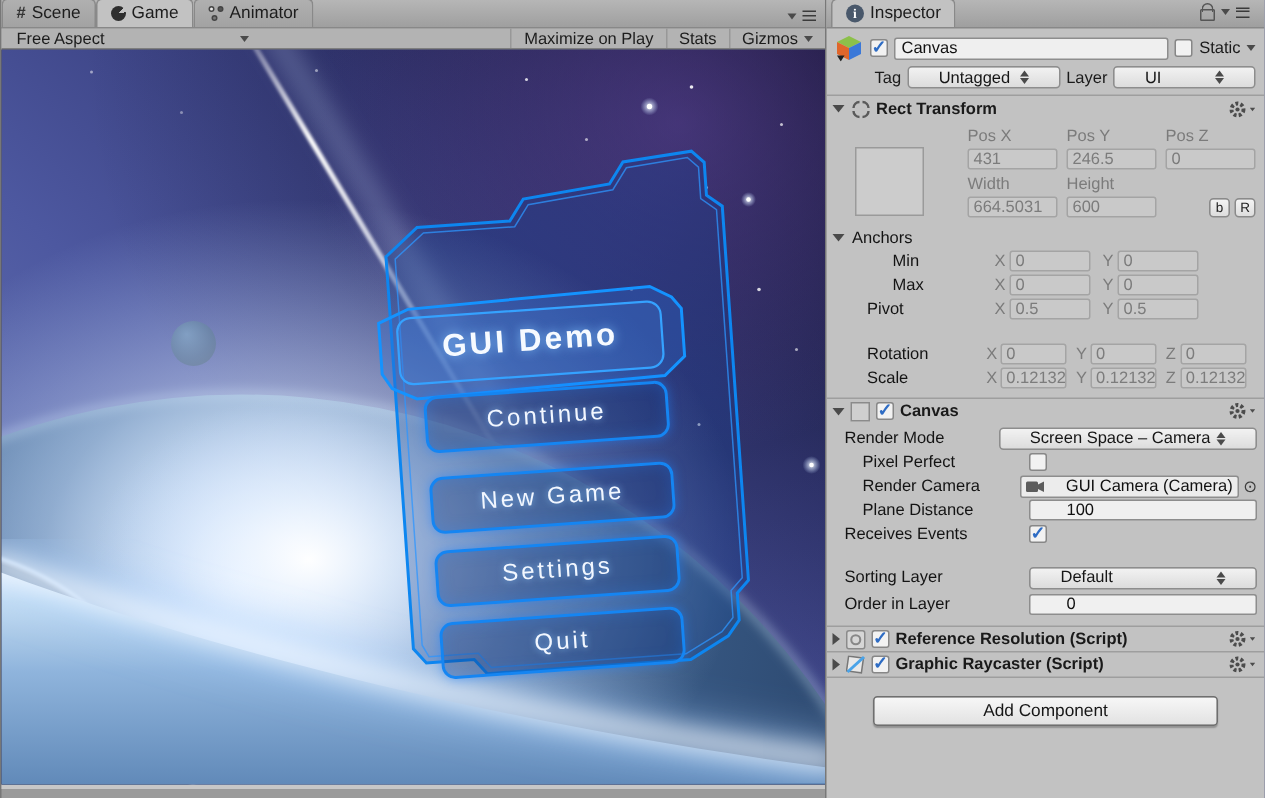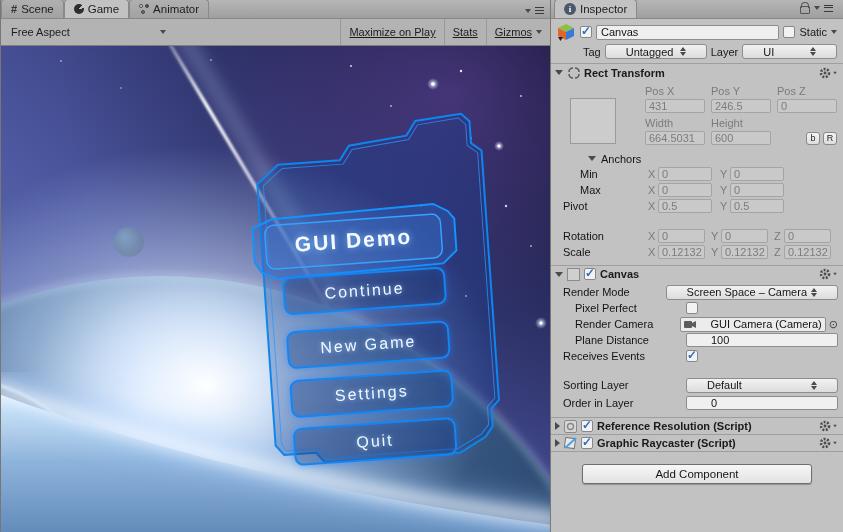--- a/index.html
+++ b/index.html
@@ -23,23 +23,23 @@
   .burger { width:9px; height:7px; border-top:1.6px solid #3a3a3a; border-bottom:1.6px solid #3a3a3a; position:relative; }
   .burger::after { content:""; position:absolute; left:0; top:1.6px; width:100%; border-top:1.6px solid #3a3a3a; }
   .ud { display:inline-flex; flex-direction:column; gap:1px; margin-left:4px; }
   .ud i { display:block; width:0; height:0; border-left:3px solid transparent; border-right:3px solid transparent; }
   .ud i.u { border-bottom:4px solid #4a4a4a; } .ud i.d { border-top:4px solid #4a4a4a; }
   .cb { width:12px; height:12px; background:#f2f2f2; border:1px solid #878787; border-radius:2px; position:relative; flex:none; }
   .cb.on::after { content:"\2713"; position:absolute; left:0px; top:-3px; font-size:12px; font-weight:bold; color:#2e6cc4; }
 
   
   .game-pane { position:absolute; left:0; top:0; width:550px; height:532px; border-left:1px solid #777; }
-  .gv-toolbar { height:27px; background:#b3b3b3; border-bottom:1px solid #7e7e7e; display:flex; align-items:flex-end; font-size:11px; color:#1c1c1c; }
+  .gv-toolbar { height:14px; background:#b3b3b3; border-bottom:1px solid #7e7e7e; display:flex; align-items:flex-end; font-size:11px; color:#1c1c1c; }
   .aspect { display:flex; align-items:center; gap:90px; padding:0 10px; height:100%; }
-  .tb-right { margin-left:auto; display:flex; height:100%;text-decoration:underline; }
+  .tb-right { margin-left:auto; display:flex; height:100%; }
   .tb-btn { display:flex; align-items:center; gap:4px; padding:0 8px; border-left:1px solid #989898; height:100%; }
 
   .viewport { position:relative; width:550px; height:490px; overflow:hidden; background:#2b2e58; }
   .bottom-edge { height:3px; background:#c7c7c7; }
 
   
   .menu-panel { position:absolute; left:248px; top:68px; width:258px; height:352px; transform:rotate(-4deg); }
   .menu-panel svg { position:absolute; left:0; top:0; }
   .menu-title { position:absolute; left:20px; top:104px; width:176px; height:42px; display:flex; align-items:center; justify-content:center;
                 color:#f6faff; font-size:21px; font-weight:bold; letter-spacing:2px; text-shadow:0 0 7px rgba(130,195,255,.9); }
@@ -70,27 +70,27 @@
              font-size:10.5px; color:#2c2c2c; display:flex; align-items:center; padding:0 5px; }
   .rt-body { position:relative; padding:3px 5px 5px 0; }
   .anchor-preview { position:absolute; left:19px; top:17px; width:46px; height:46px; background:#cccccc; border:1px solid #9a9a9a; }
   .rt-grid { margin-left:94px; }
   .rrow { display:flex; gap:6px; align-items:center; height:14px; margin-bottom:1px; }
   .rrow .c { width:60px; color:#7b7b7b; }
   .rrow .fld { width:60px; }
   .rrow .bR { width:60px; display:flex; justify-content:flex-end; gap:3px; color:#222; }
   .mini-btn { width:14px; height:13px; background:linear-gradient(#f4f4f4,#ddd); border:1px solid #8a8a8a; border-radius:3px;
               font-size:9px; display:flex; align-items:center; justify-content:center; }
-  .arow { display:flex; align-items:center; height:16px; padding:0 6px 0 12px; }
+  .arow { display:flex; align-items:center; height:16px; padding:0 6px 0 27px; }
   .arow .albl { width:85px; color:#141414; }
   .arow .albl.ind { padding-left:17px; }
   .axl { width:10px; color:#7b7b7b; }
   .arow .fld { width:54px; margin-right:8px; }
   .arow .fld.w3 { width:47px; margin-right:6px; }
-  .fold { display:flex; align-items:center; gap:5px; height:15px; padding-left:4px; color:#141414;margin-left:33px; }
+  .fold { display:flex; align-items:center; gap:5px; height:15px; padding-left:4px; color:#141414; }
   .crow { display:flex; align-items:center; height:16px; padding:0 5px 0 12px; }
   .crow .lbl { width:123px; color:#141414; }
   .crow .lbl.ind { padding-left:12px; width:123px; }
   .crow .dd { flex:1; }
   .crow .fld { flex:1;padding-left:24px; }
   .objfld { flex:1; height:15px; background:#ececec; border:1px solid #8d8d8d; border-radius:2px; display:flex; align-items:center; gap:15px; padding:0 3px; color:#111; }
   .picker { margin-left:3px; color:#3c3c3c; font-size:11px; }
   .comp-ico { width:13px; height:13px; flex:none; position:relative; }
   .addc-wrap { display:flex; justify-content:center; margin-top:12px; }
   .addc { width:230px; height:20px; background:linear-gradient(#f7f7f7,#e2e2e2); border:1px solid #6f6f6f; border-radius:3px;

